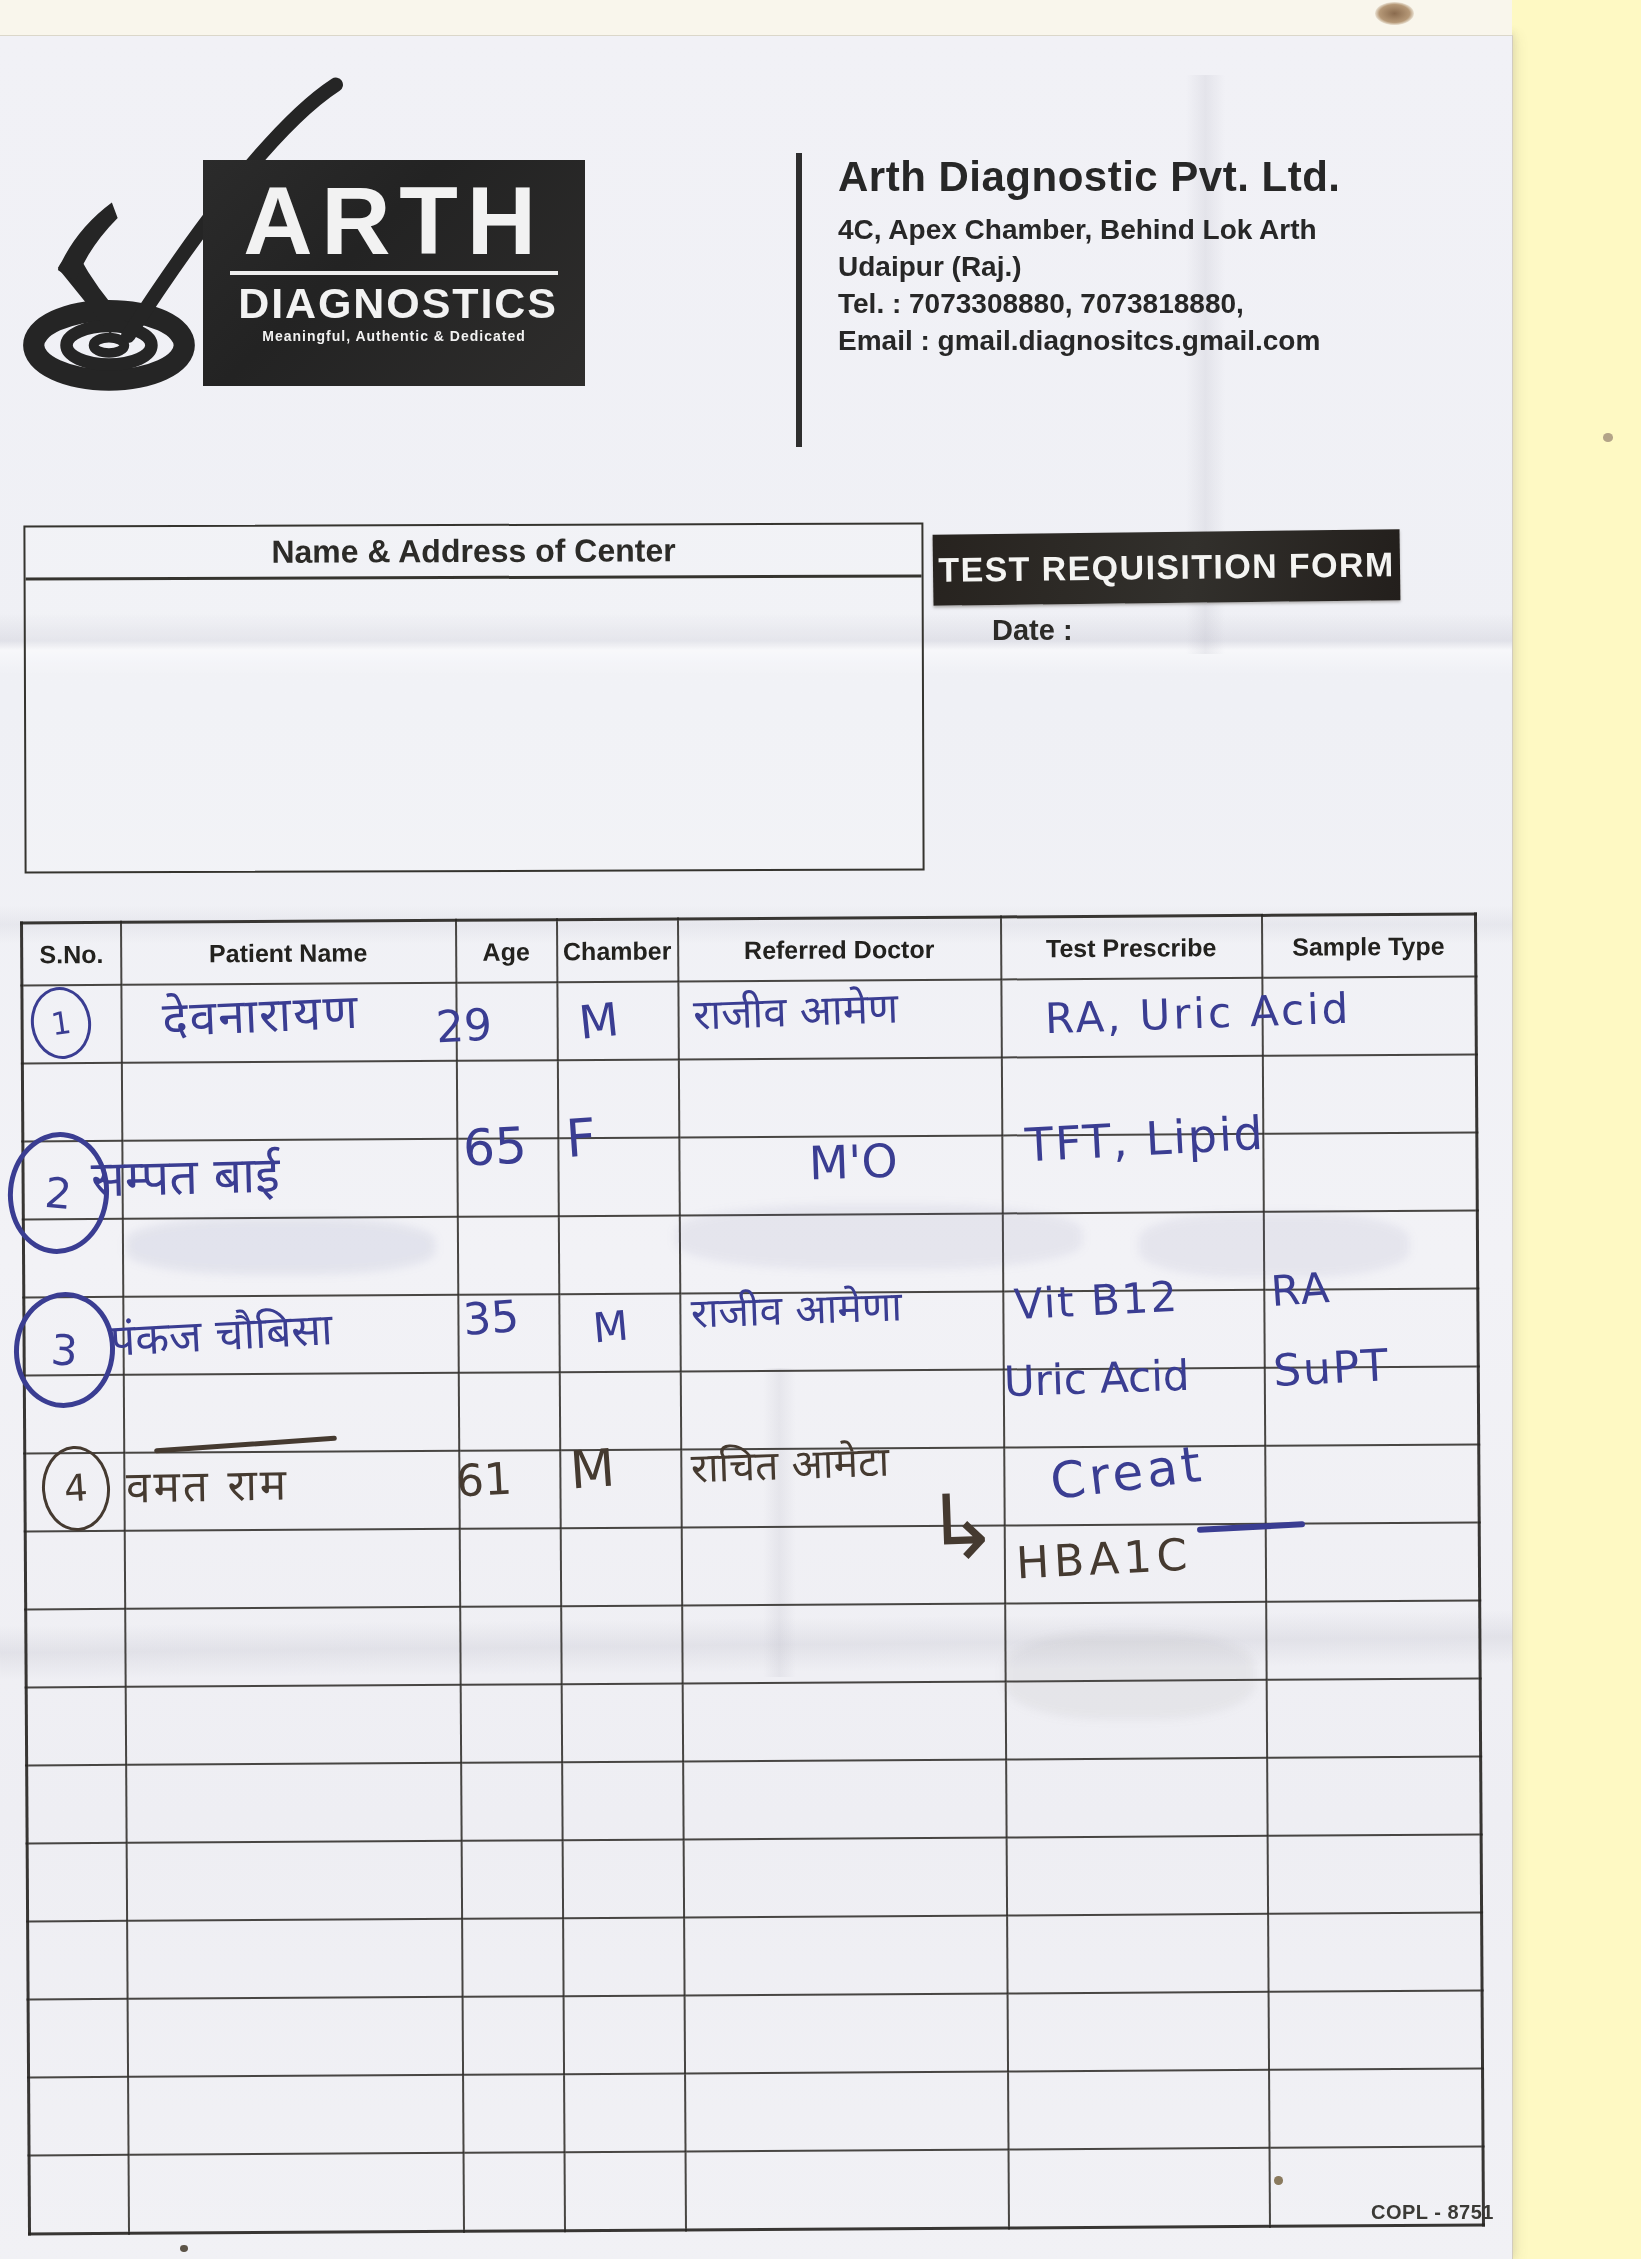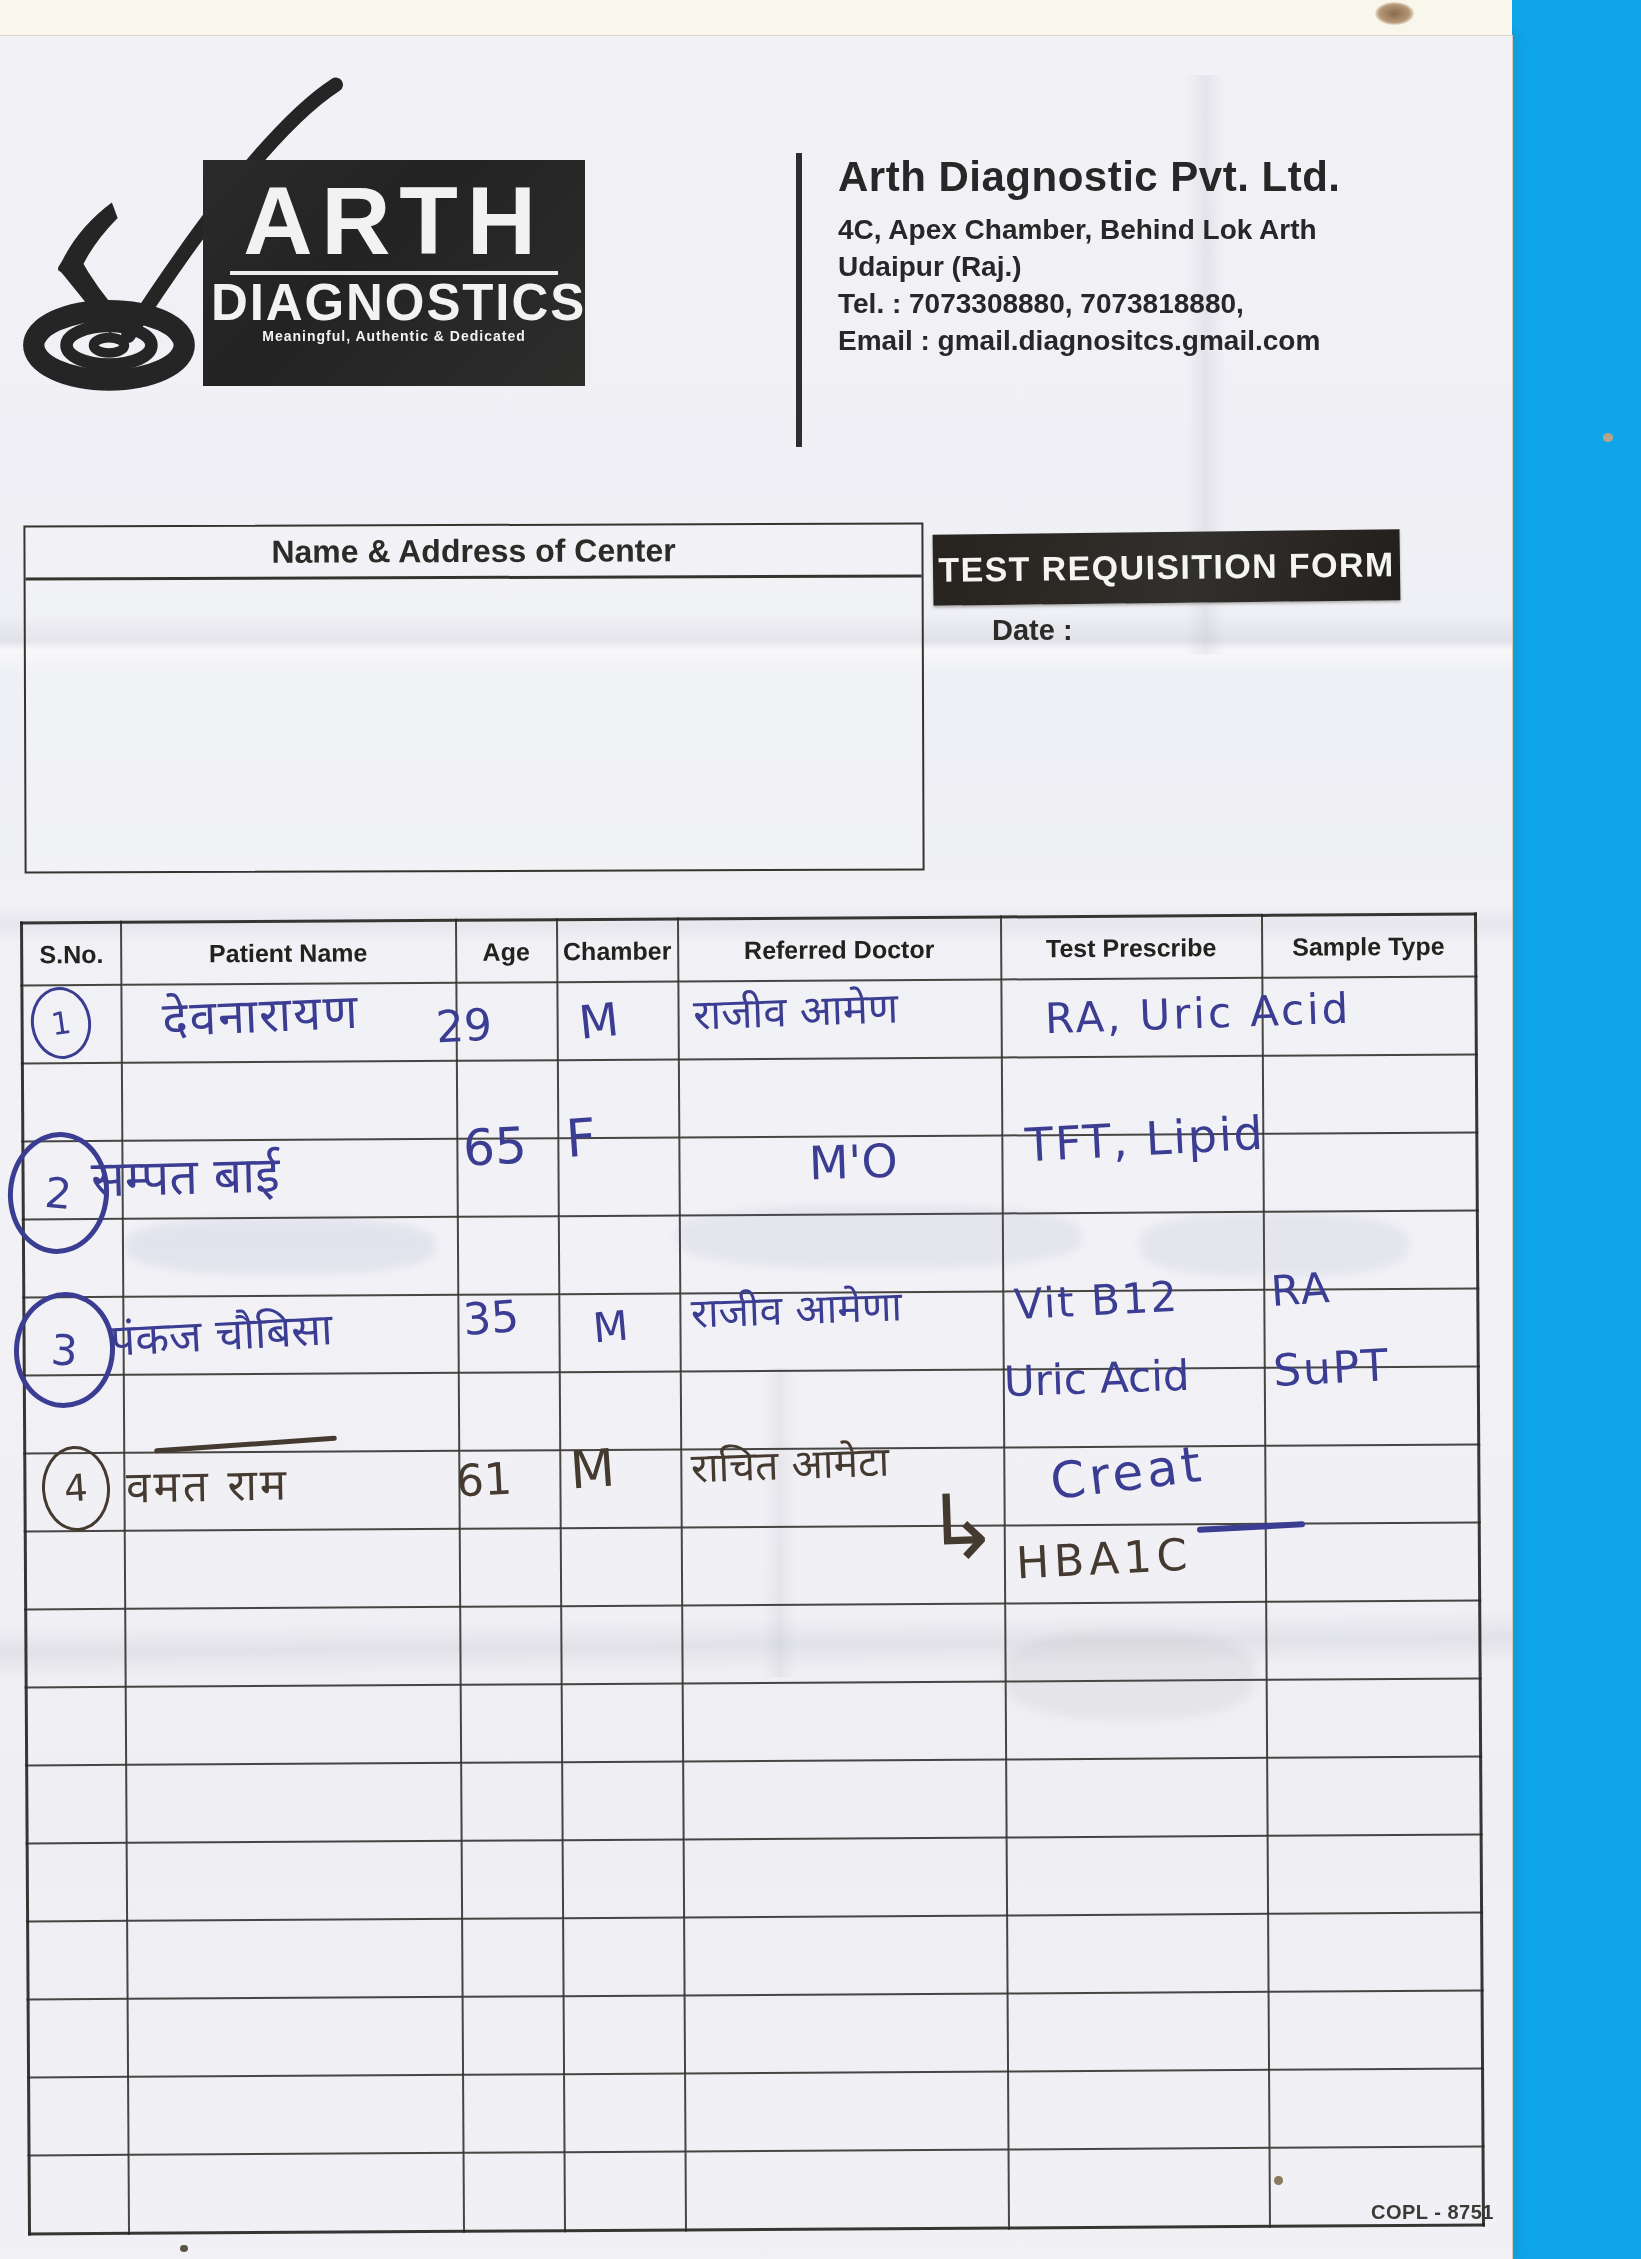--- a/index.html
+++ b/index.html
@@ -1,19 +1,19 @@
 <!DOCTYPE html>
 <html><head>
 <meta charset="utf-8">
 <style>
   html,body{margin:0;padding:0;}
   .page{
     position:relative;
     width:1641px;height:2259px;
-    background:#0ea5e9;
+    background:#fef9c3;
     overflow:hidden;
     font-family:"Liberation Sans", sans-serif;
     text-decoration:underline;
   }
   
   .paper{
     position:absolute;left:0;top:35px;width:1512px;height:2225px;
     background:linear-gradient(180deg,#f1f1f6 0%,#eff0f5 30%,#f2f2f6 55%,#eeeef3 80%,#f1f1f5 100%);
     border-top:1.9px solid #dbd7ca;
     border-right:1.9px solid #d2ccbe;
@@ -38,21 +38,21 @@
   .speck4{left:180px;top:2245px;width:7.7px;height:6.8px;background:#5b5347;}
 
   
   .logo-box{
     position:absolute;left:203px;top:160px;width:382px;height:226px;
     background:linear-gradient(135deg,#2b2b2b 0%,#232323 40%,#2e2d2c 100%);
     color:#f2f2f2;text-align:center;
   }
   .logo-arth{margin-top:13.5px;font-size:96px;line-height:93px;font-weight:bold;letter-spacing:8.7px;}
   .logo-rule{width:328px;height:3.9px;background:#ededed;margin:4.8px auto 5.8px auto;}
-  .logo-diag{font-size:51px;font-weight:bold;letter-spacing:1.9px;line-height:44px;margin-left:8px;}
+  .logo-diag{font-size:43px;font-weight:bold;letter-spacing:1.9px;line-height:44px;margin-left:8px;}
   .logo-tag{font-size:14px;font-weight:bold;letter-spacing:1px;margin-top:3px;}
   .dart-svg{position:absolute;left:17.4px;top:77px;}
 
   
   .v-divider{position:absolute;left:796px;top:153px;width:5.8px;height:294px;background:#2e2e2e;}
   .company{position:absolute;left:838px;top:153px;width:618px;color:#272727;}
   .company-title{font-size:42px;font-weight:bold;letter-spacing:0.5px;line-height:48px;}
   .company-line{font-size:28px;font-weight:bold;line-height:37px;}
   .company-line.first{margin-top:9.7px;}
 

